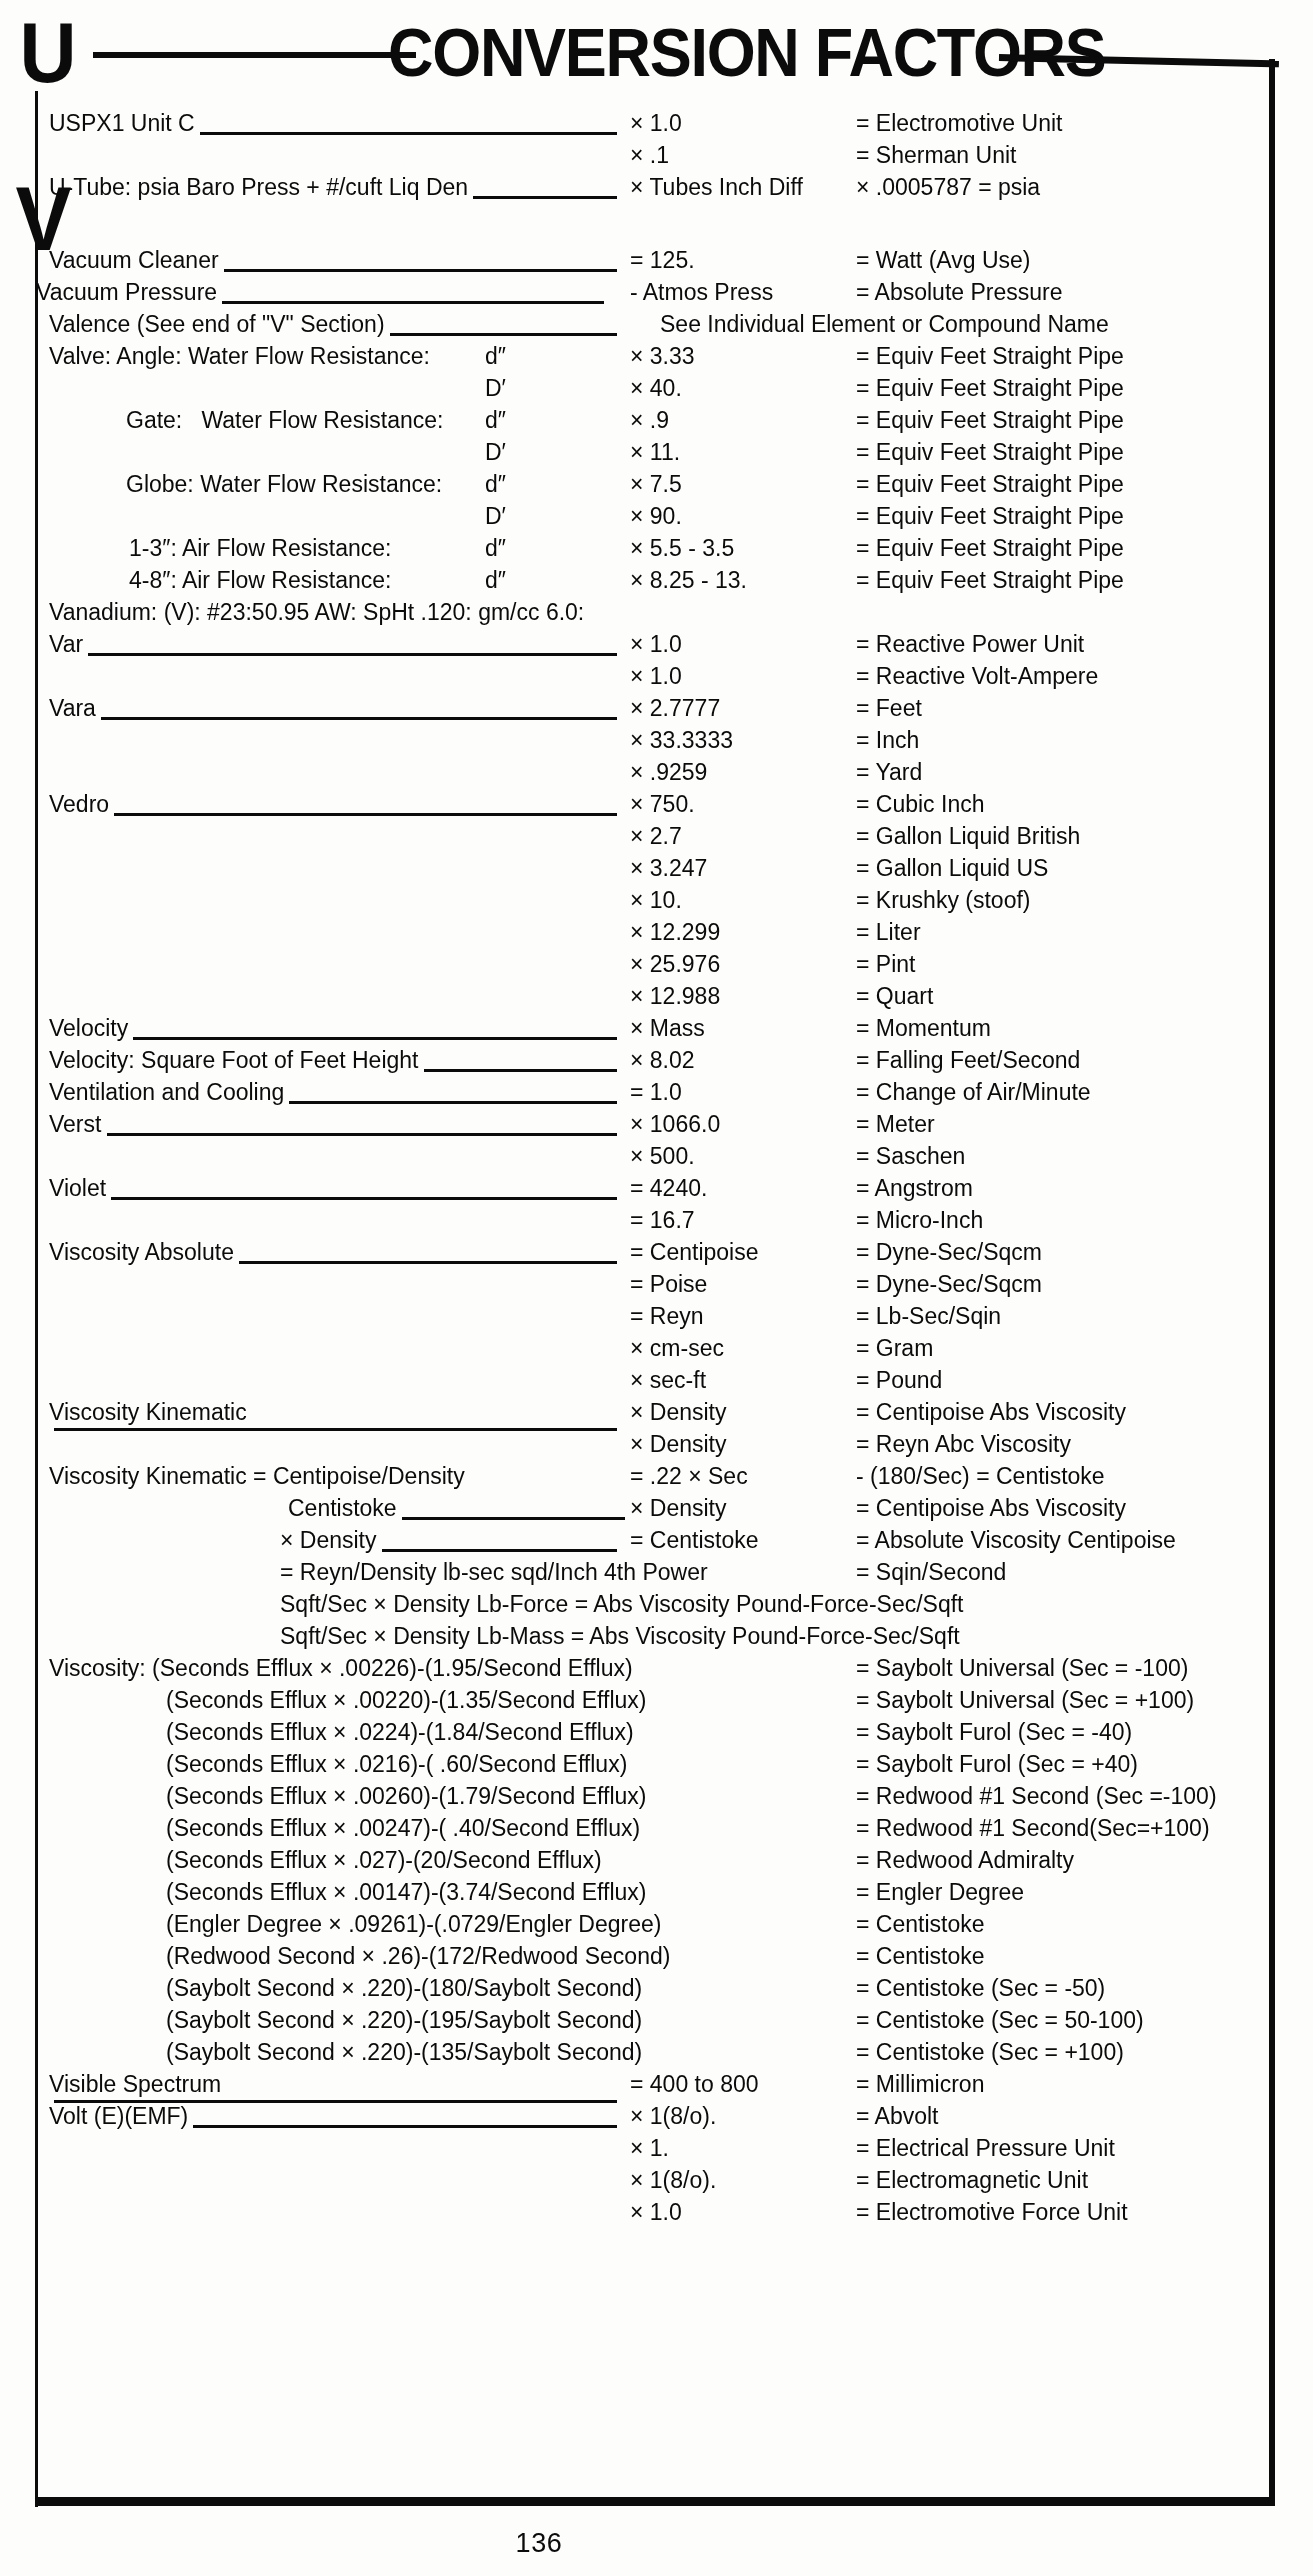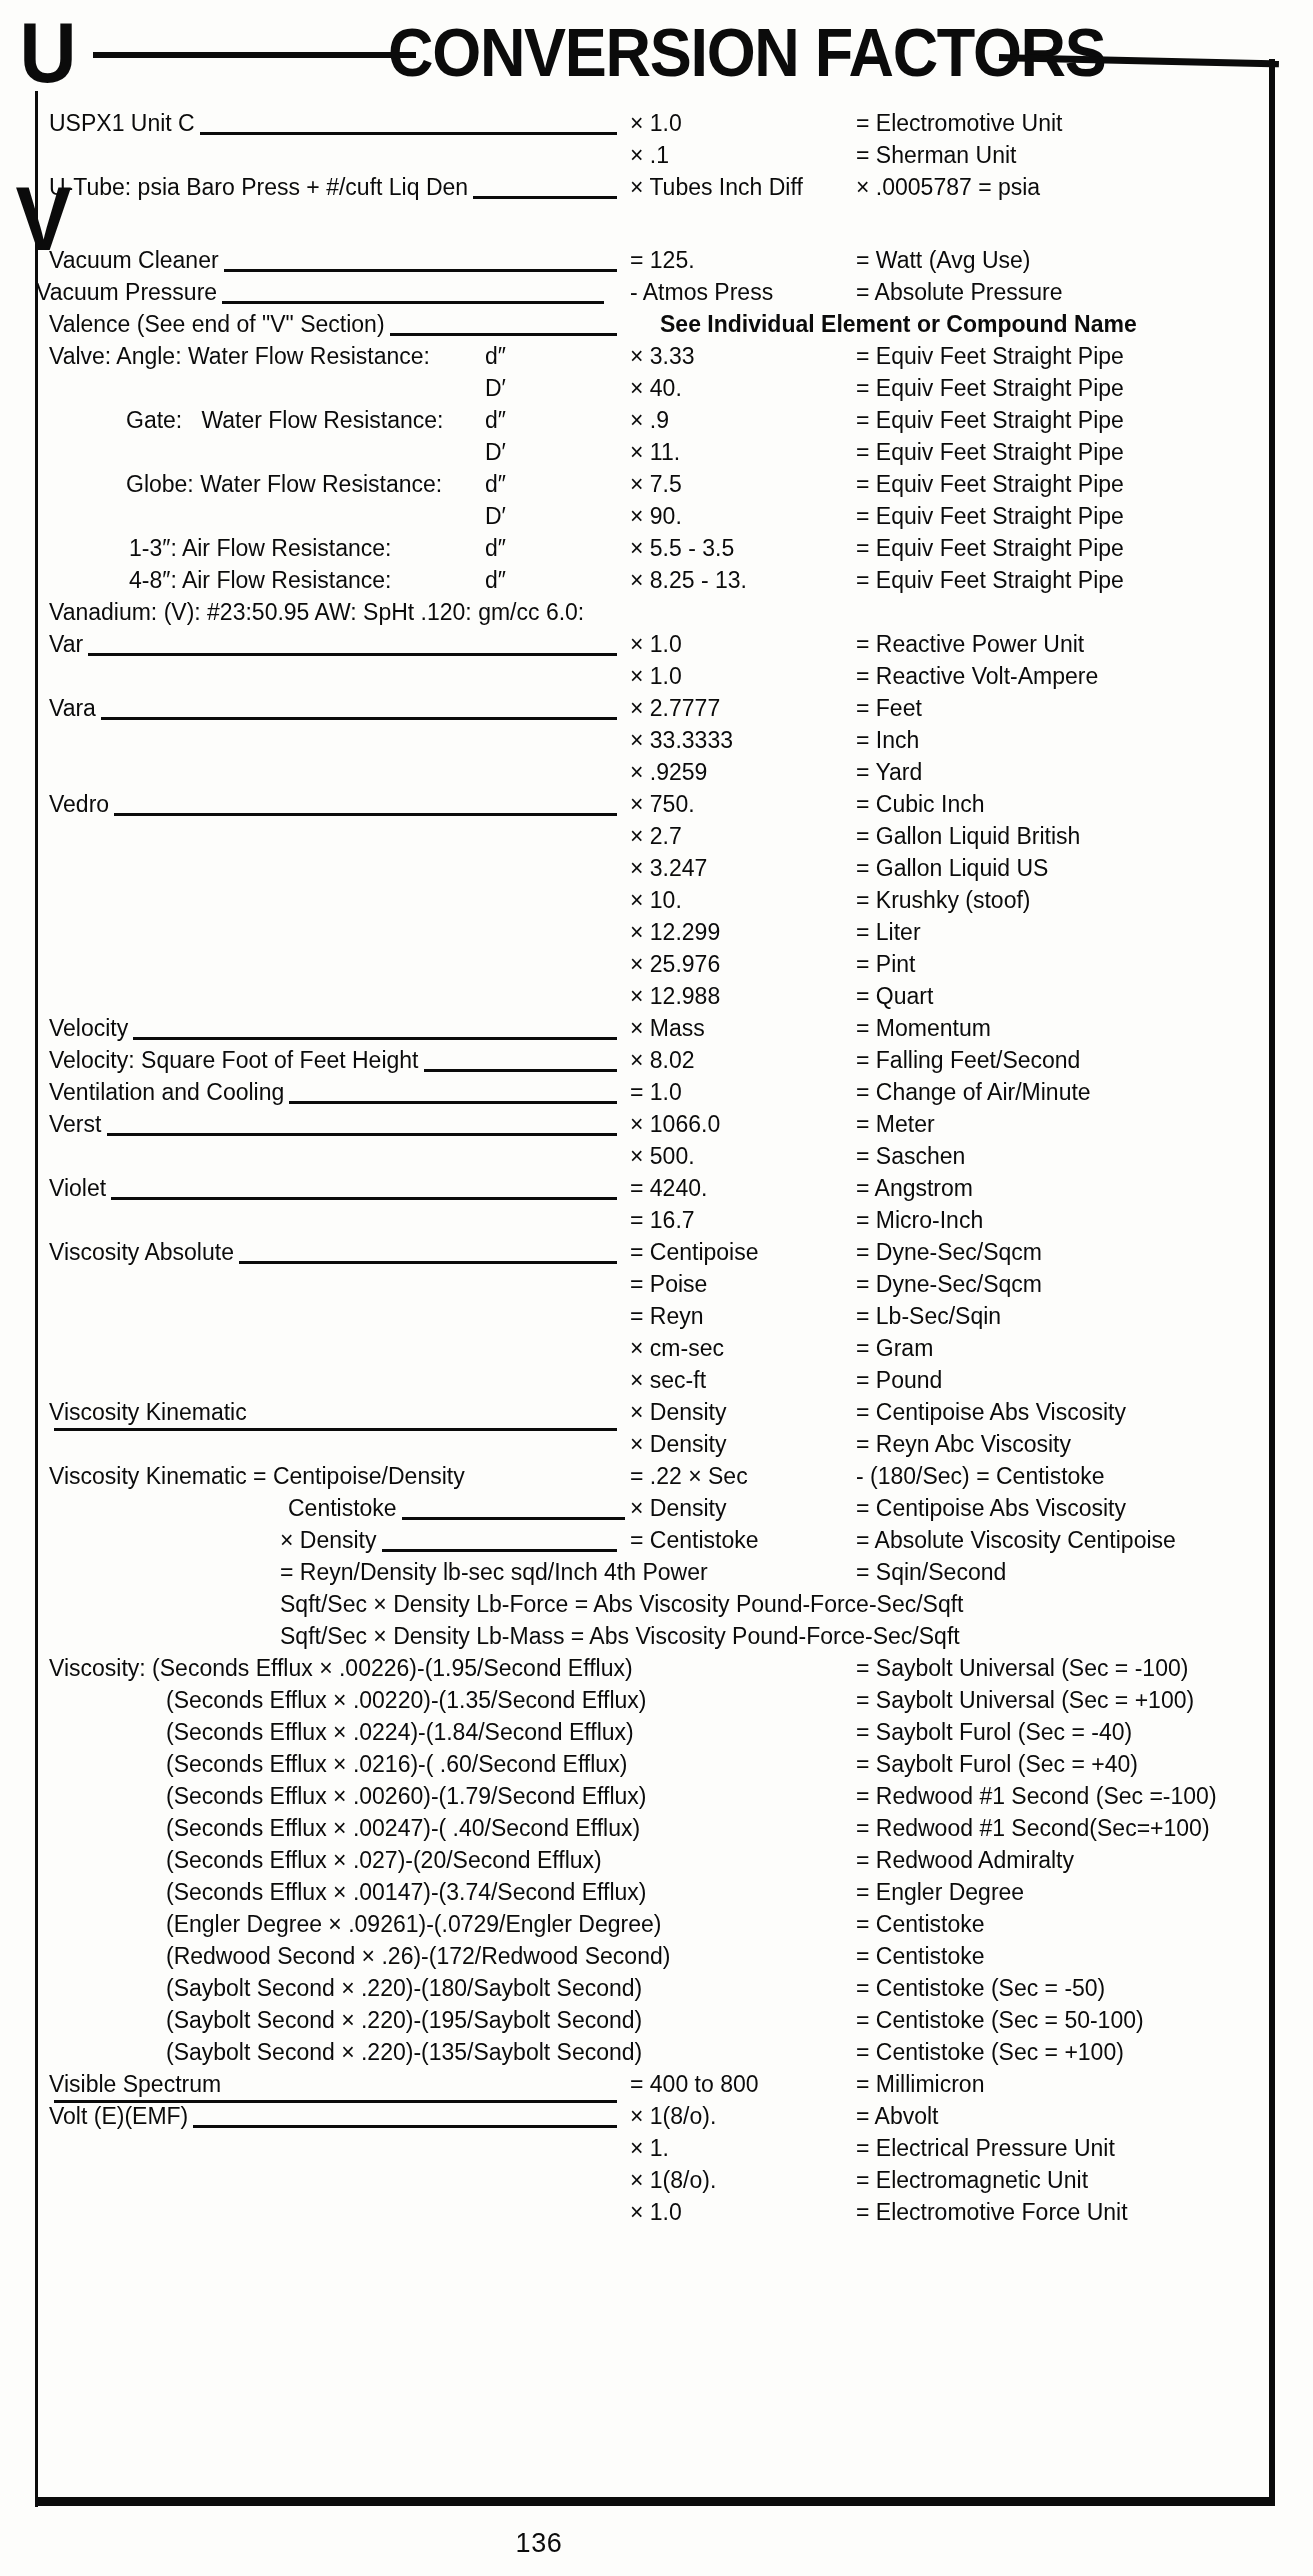--- a/index.html
+++ b/index.html
@@ -89,21 +89,21 @@
         <div class="fillline"></div>
       </div>
       <span class="fac">- Atmos Press</span>
       <span class="res">= Absolute Pressure</span>
     </div>
     <div class="row">
       <div class="lblwrap" style="left: 49px; width: 569px;">
         <span class="lbl">Valence (See end of "V" Section)</span>
         <div class="fillline"></div>
       </div>
-      <span class="fac" style="left: 660px; font-weight: bold;">See Individual Element or Compound Name</span>
+      <span class="fac" style="left: 660px;">See Individual Element or Compound Name</span>
     </div>
     <div class="row">
       <div class="lblwrap" style="left: 49px; width: 569px;">
         <span class="lbl">Valve: Angle: Water Flow Resistance:</span>
       </div>
       <span class="dcol">d″</span>
       <span class="fac">× 3.33</span>
       <span class="res">= Equiv Feet Straight Pipe</span>
     </div>
     <div class="row">

